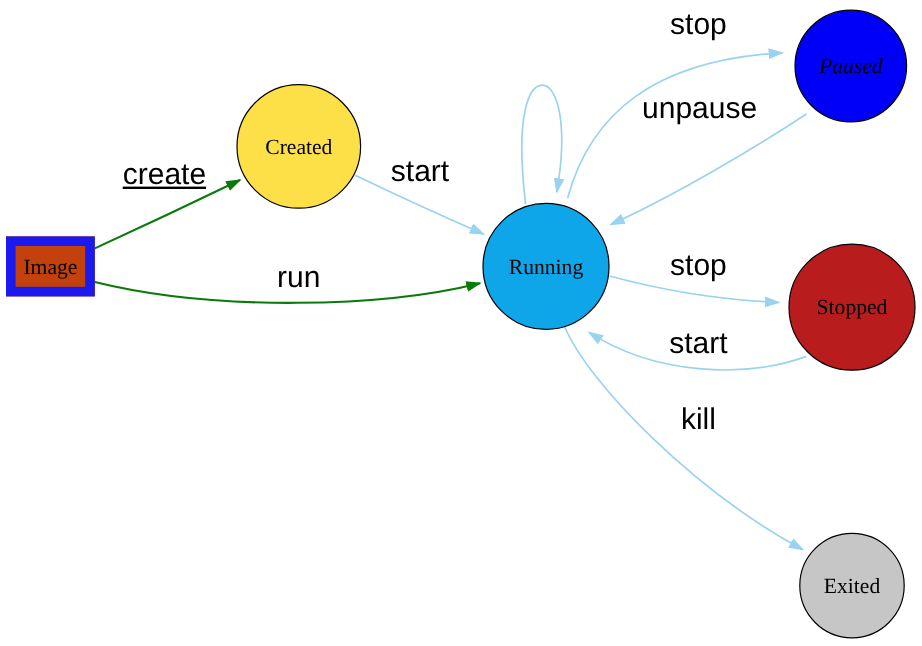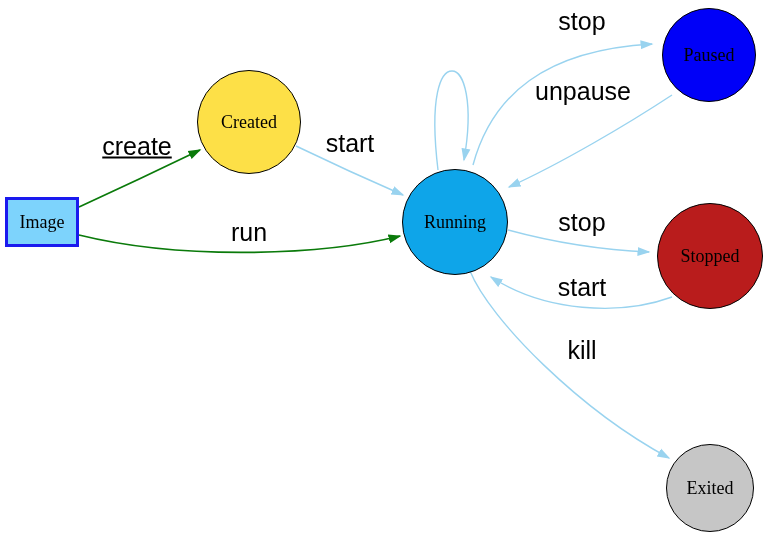--- a/index.html
+++ b/index.html
@@ -37,27 +37,27 @@
     font-family: "Liberation Serif", "DejaVu Serif", serif;
     font-size: 18px;
     color: #000000;
     text-align: center;
   }
   .node.circle {
     border: 1.5px solid #000000;
     border-radius: 50%;
   }
   .node.rect {
-    border: 3px solid #14b8a6;
-    background: #7dd3fc;
+    border: 8px solid #14b8a6;
+    background: #c2410c;
   }
   #n-image   { left: 5px;   top: 197px; width: 74px;  height: 50px; }
   #n-created { left: 197px; top: 70px;  width: 104px; height: 104px; }
   #n-running { left: 402px; top: 169px; width: 106px; height: 106px; }
-  #n-paused  { left: 662px; top: 8px;   width: 94px;  height: 94px; }
+  #n-paused  { left: 662px; top: 8px;   width: 94px;  height: 94px; font-style: italic; }
   #n-stopped { left: 657px; top: 203px; width: 106px; height: 106px; }
   #n-exited  { left: 666px; top: 444px; width: 88px;  height: 88px; }
 
   .edge-label {
     position: absolute;
     transform: translate(-50%, -50%);
     font-family: "Liberation Sans", sans-serif;
     font-size: 25px;
     color: #000000;
     white-space: nowrap;

